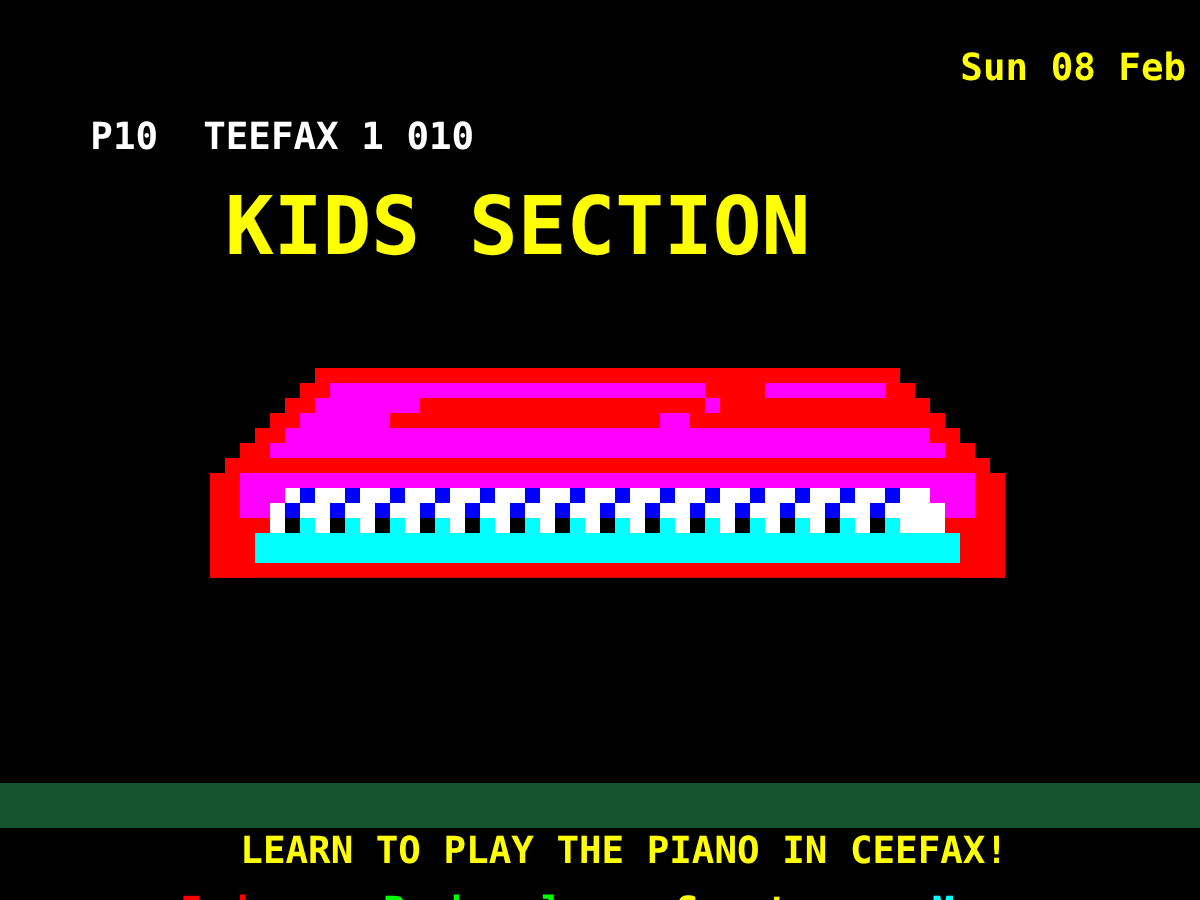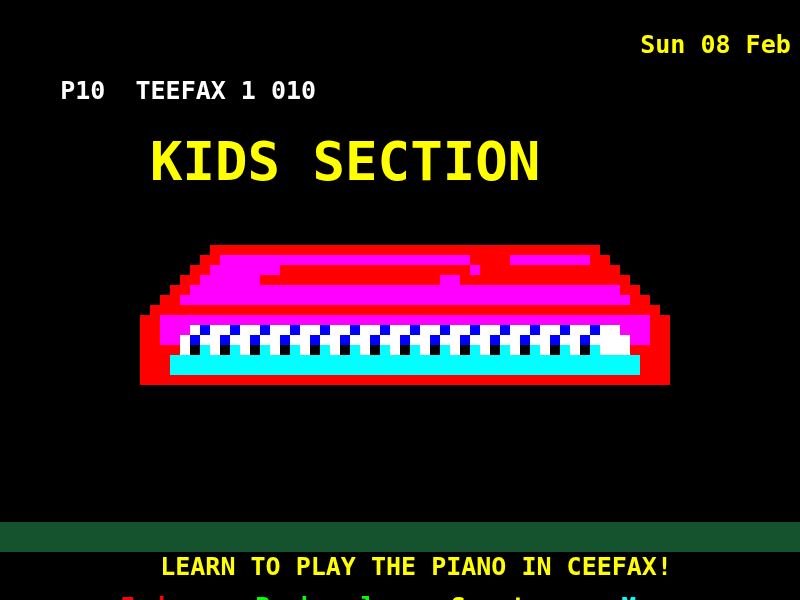--- a/index.html
+++ b/index.html
@@ -38,21 +38,21 @@
   
   #header-row { top: 0px; margin-top: 46px; }
   .c-white  { color: #ffffff; }
   .c-yellow { color: #ffff00; }
   .c-red    { color: #ff0000; }
   .c-green  { color: #00ff00; }
   .c-cyan   { color: #00ffff; }
 
   
   #title-row {
-    top: 66px;
+    top: 55px;
     height: 64px;
     line-height: 64px;
     font-size: 54px;
     font-weight: bold;
     letter-spacing: 0px;
   }
 
   
   #banner-row {
     top: 522px;

